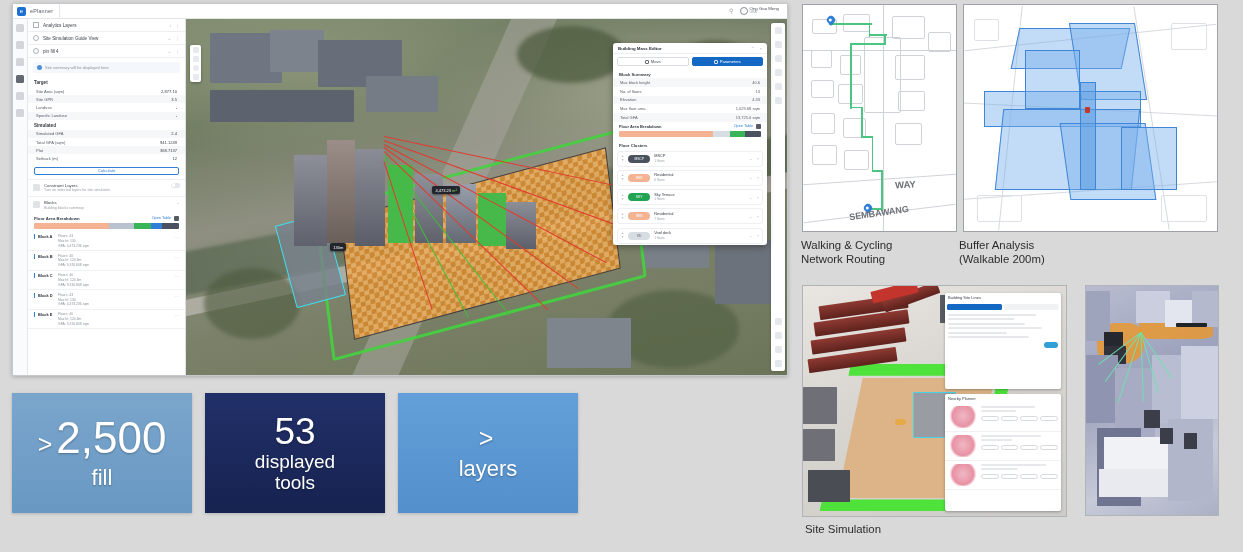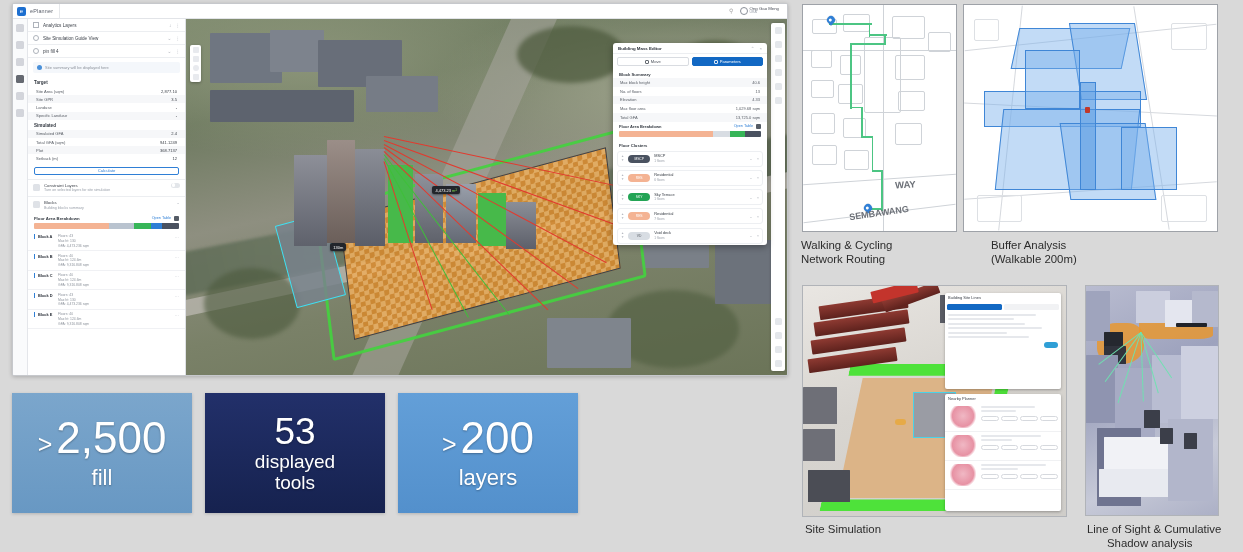--- a/index.html
+++ b/index.html
@@ -664,21 +664,20 @@
         <span>53</span>
       </div>
     <div class="lbl">
       <span style="display:block">displayed</span>
       <span style="display:block">tools</span>
     </div>
   </div>
   <div class="tile" style="background:linear-gradient(180deg,#639fd8,#5390cc)">
     <div class="num">
         <span class="gt">&gt;</span>
-        <span>200</span>
       </div>
     <div class="lbl">layers</div>
   </div>
 </div>
 
 <div class="thumbs">
 
   <div class="thumb" style="left:7px;top:4px;width:155px;height:228px">
     <div class="map-bg"></div>
     <div class="mshape" style="left:6%;top:6%;width:16%;height:7%"></div>
@@ -741,21 +740,21 @@
     <div class="bufpoly" style="left:20%;top:10%;width:44%;height:18%;transform:skewX(-12deg)"></div>
     <div class="bufpoly" style="left:44%;top:8%;width:26%;height:34%;transform:skewX(9deg)"></div>
     <div class="bufpoly" style="left:8%;top:38%;width:62%;height:16%"></div>
     <div class="bufpoly" style="left:14%;top:46%;width:54%;height:36%;transform:skewX(-6deg)"></div>
     <div class="bufpoly" style="left:40%;top:52%;width:34%;height:34%;transform:skewX(8deg)"></div>
     <div class="bufpoly" style="left:62%;top:54%;width:22%;height:28%"></div>
     <div class="bufpoly" style="left:24%;top:20%;width:22%;height:26%"></div>
     <div class="bufpoly" style="left:46%;top:34%;width:6%;height:48%;background:rgba(90,155,225,.55)"></div>
     <div class="redmk" style="left:48%;top:45%"></div>
   </div>
-  <div class="cap" style="left:196px;top:238px">
+  <div class="cap" style="left:164px;top:238px">
     <span style="display:block">Buffer Analysis</span>
     <span style="display:block">(Walkable 200m)</span>
   </div>
 
   <div class="thumb" style="left:7px;top:285px;width:265px;height:232px;border-color:#b0b3b8">
     <div class="ss-bg"></div>
     <div class="ss-pad" style="left:18%;top:40%;width:50%;height:52%;transform:skewX(-12deg)"></div>
     <div class="ss-green" style="left:12%;top:34%;width:62%;height:64%;transform:skewX(-12deg);clip-path:polygon(0 0,100% 0,100% 100%,0 100%,0 92%,92% 92%,92% 8%,0 8%)"></div>
     <div class="ss-row" style="left:6%;top:6%;width:34%;height:6%;transform:rotate(-8deg)"></div>
     <div class="ss-row" style="left:4%;top:13%;width:36%;height:6%;transform:rotate(-8deg)"></div>
@@ -856,17 +855,13 @@
     <div class="los-blk" style="left:56%;top:62%;width:10%;height:7%;background:#3b3e49"></div>
     <div class="los-blk" style="left:74%;top:64%;width:10%;height:7%;background:#3b3e49"></div>
     <div class="los-ray" style="left:42%;top:20%;width:42%;transform:rotate(56deg)"></div>
     <div class="los-ray" style="left:42%;top:20%;width:48%;transform:rotate(74deg)"></div>
     <div class="los-ray" style="left:42%;top:20%;width:52%;transform:rotate(88deg)"></div>
     <div class="los-ray" style="left:42%;top:20%;width:56%;transform:rotate(108deg)"></div>
     <div class="los-ray" style="left:42%;top:20%;width:46%;transform:rotate(126deg)"></div>
     <div class="los-ray" style="left:42%;top:20%;width:40%;transform:rotate(143deg)"></div>
     <div class="los-lbl" style="left:68%;top:16%;width:24%"></div>
   </div>
-  <div class="cap" style="left:292px;top:522px">
-    <span style="display:block">Line of Sight &amp; Cumulative</span>
-    <span style="display:block;padding-left:20px">Shadow analysis</span>
-  </div>
 </div>
 
 </body></html>

